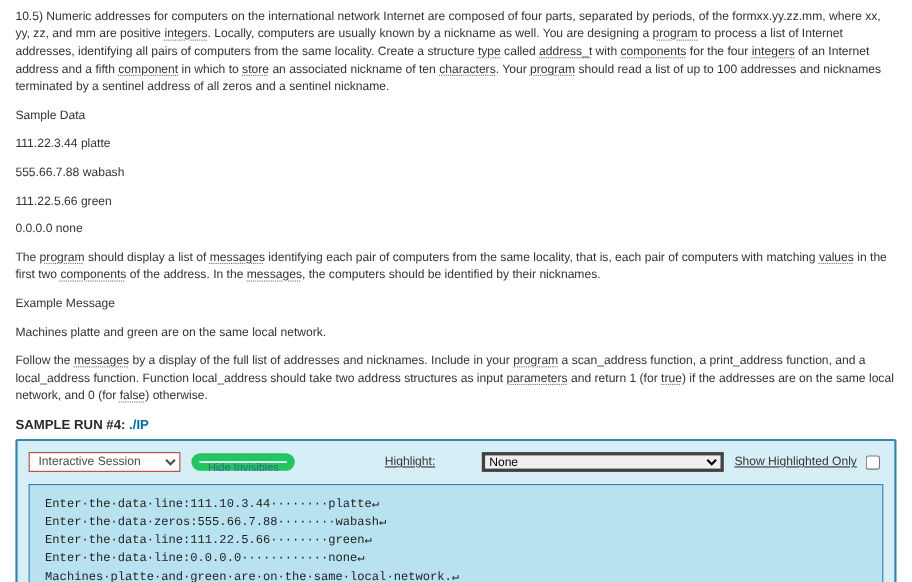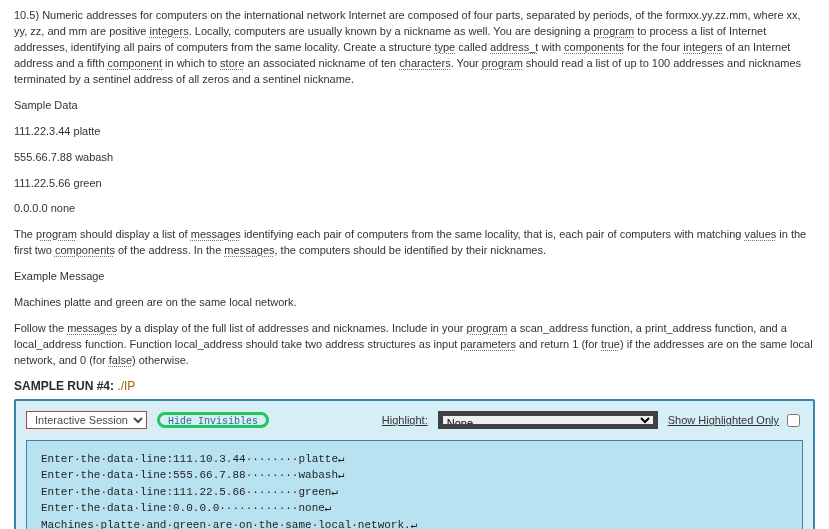--- a/index.html
+++ b/index.html
@@ -35,22 +35,22 @@
     line-height: 1.45;
   }
   .run-header {
     font-family: Verdana, Geneva, sans-serif;
     font-weight: bold;
     font-size: 12px;
     margin: 8px 0 6px 0;
     color: #2b2b2b;
   }
   .run-header .cmd {
-    color: #a16207;
-    font-weight: normal;
+    color: #0369a1;
+    font-weight: bold;
   }
   .panel-outer {
     border: 2px solid #3a84a8;
     border-radius: 2px;
     padding: 10px 10px 10px 10px;
     box-sizing: border-box;
     background: #d6eef6;
   }
   .panel-toolbar {
     display: flex;
@@ -62,46 +62,47 @@
   .spacer {
     flex: 1 1 auto;
   }
   select.session-select {
     font-family: Verdana, Geneva, sans-serif;
     font-size: 11px;
     border: 1px solid #b04242;
     background: #ffffff;
     color: #4b4b4b;
     height: 18px;
-    padding: 0 2px 0 4px;
+    padding: 0 19px 0 4px;
   }
   .btn-invisibles {
-    font-family: Liberation Mono, monospace;
+    font-family: Liberation Sans, sans-serif;
     font-size: 10px;
     color: #2d6b8f;
     background: #d6eef6;
-    border: 3px solid #22c55e;
+    border: 7px solid #22c55e;
     border-radius: 8px;
     padding: 1px 8px;
     cursor: pointer;
     height: 16px;
     line-height: 12px;
   }
   .toolbar-label {
     font-size: 11px;
     color: #333;
     text-decoration: underline;
   }
   select.highlight-select {
     font-family: Verdana, Geneva, sans-serif;
     font-size: 11px;
-    border: 5px solid #404040;
+    border: 3px solid #404040;
     background: #efefef;
     height: 18px;
     width: 220px;
+    margin-left: 32px;
   }
   .chk {
     display: flex;
     align-items: center;
     gap: 4px;
   }
   .console {
     background: #b8e2ef;
     border: 1px solid #3a84a8;
     padding: 10px 14px 10px 14px;
@@ -162,21 +163,21 @@
     <select class="highlight-select">
       <option>None</option>
     </select>
     <label class="chk">
       <span class="toolbar-label">Show Highlighted Only</span>
       <input type="checkbox" style="">
     </label>
   </div>
 
   <div class="console"><span>Enter·the·data·line:111.10.3.44········platte↵</span>
-<span>Enter·the·data·line:555.66.7.88········wabash↵</span>
+<span>Enter·the·data·zeros:555.66.7.88········wabash↵</span>
 <span>Enter·the·data·line:111.22.5.66········green↵</span>
 <span>Enter·the·data·line:0.0.0.0············none↵</span>
 <span>Machines·platte·and·green·are·on·the·same·local·network.↵</span>
 
 
 </div>
 
 </div>
 
 </div>

